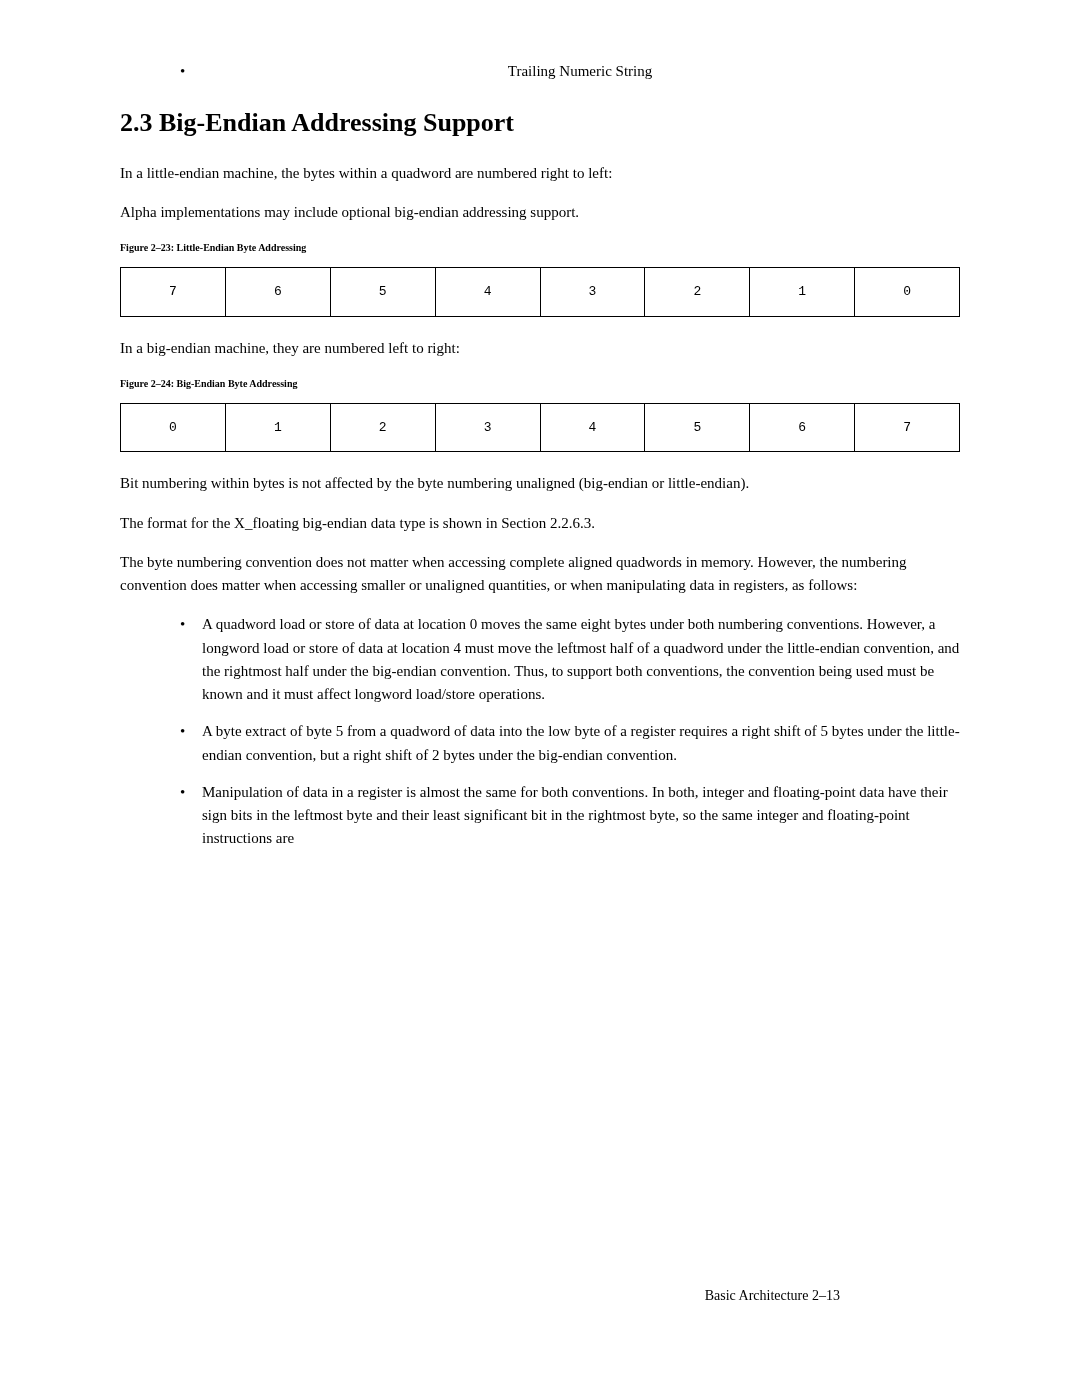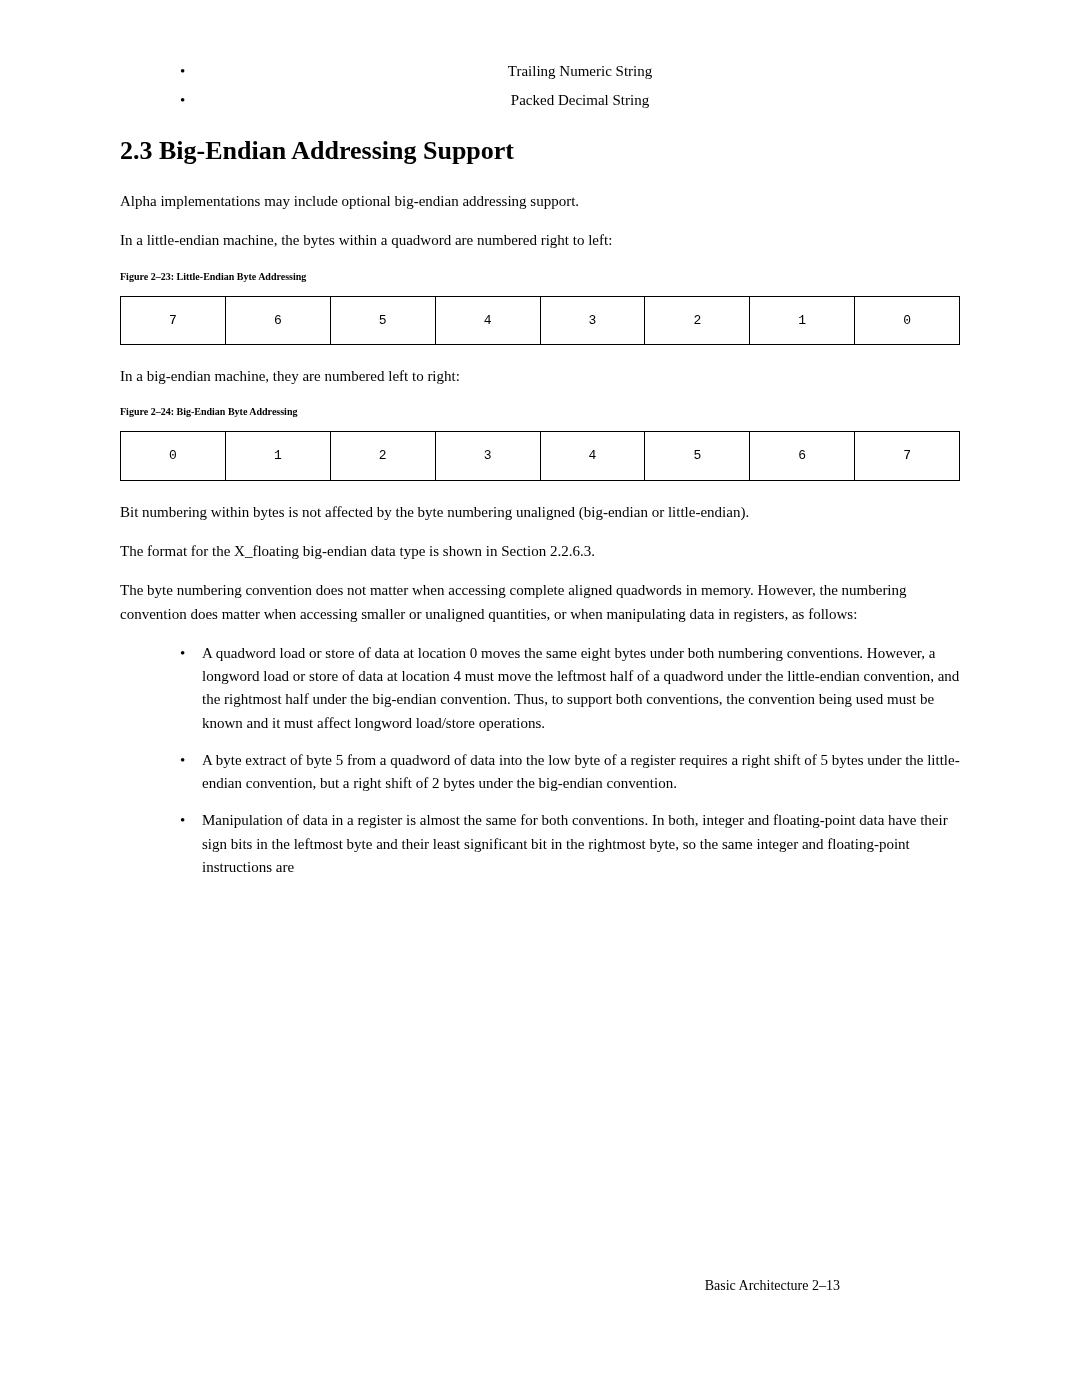--- a/index.html
+++ b/index.html
@@ -69,21 +69,21 @@
       border: 1px solid #000;
       text-align: center;
       font-family: "Courier New", Courier, monospace;
       font-size: 13px;
       padding: 14px 0;
       width: 12.5%;
     }
 
     .footer-area {
       position: absolute;
-      bottom: 44px;
+      bottom: 34px;
       right: 120px;
       font-size: 14px;
       color: #000;
     }
 
     .nested-bullet-list {
       list-style: none;
       margin: 0 0 0 60px;
     }
 
@@ -106,29 +106,28 @@
       min-height: 1280px;
     }
   </style>
 </head>
 <body>
 
 <div class="content-wrapper">
 
   <ul class="bullet-list">
     <li>Trailing Numeric String</li>
-    <li>Packed Decimal String</li>
   </ul>
 
   <h1 class="section-heading">
     <span>2.3</span>&nbsp;<span>Big-Endian Addressing Support</span>
   </h1>
 
+  <p class="body-paragraph">In a little-endian machine, the bytes within a quadword are numbered right to left:</p>
   <p class="body-paragraph">Alpha implementations may include optional big-endian addressing support.</p>
-  <p class="body-paragraph">In a little-endian machine, the bytes within a quadword are numbered right to left:</p>
 
   <p class="figure-caption">Figure 2–23:  Little-Endian Byte Addressing</p>
 
   <table class="byte-table">
     <tbody>
       <tr>
         <td>7</td>
         <td>6</td>
         <td>5</td>
         <td>4</td>

